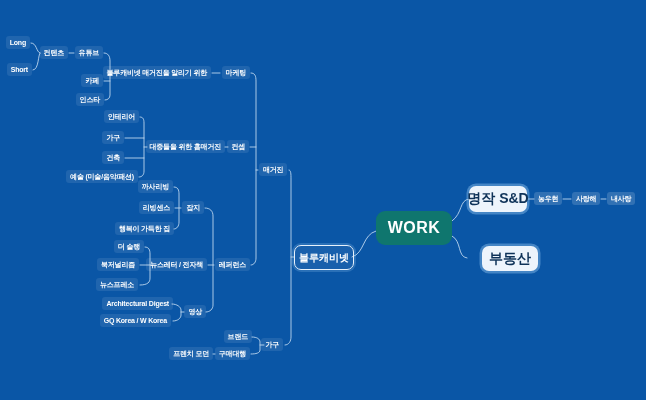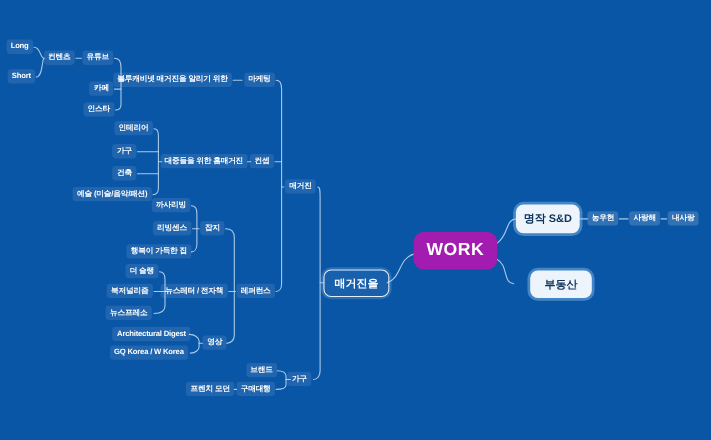--- a/index.html
+++ b/index.html
@@ -41,38 +41,38 @@
   }
   .box{
     position:absolute;
     display:flex;align-items:center;justify-content:center;
     white-space:nowrap;
     border-radius:7px;
     font-weight:700;
   }
   .box.root{
     left:376px;top:211px;width:76px;height:34px;
-    background:#a21caf;
+    background:#0f766e;
     color:#ffffff;
     font-size:16px;
     letter-spacing:0.5px;
     border-radius:9px;
   }
   .box.outlined{
     left:294px;top:245px;width:58px;height:23px;
     background:rgba(233,242,251,0.07);
     border:1.5px solid #e7f1fb;
     color:#ffffff;
     font-size:10px;
     box-shadow:0 0 0 2px rgba(140,190,235,0.25);
   }
   .box.light{
     background:#edf4fc;
     color:#0e3258;
-    font-size:10px;
+    font-size:14px;
     box-shadow:0 0 0 2.5px rgba(140,190,235,0.45);
   }
   .box.light.masterpiece{left:469px;top:186px;width:58px;height:26px;}
   .box.light.realestate{left:482px;top:246px;width:56px;height:25px;}
 </style>
 </head>
 <body>
 
 <div class="canvas">
 
@@ -141,21 +141,21 @@
   <div class="pill" style="right:473px;top:297px">Architectural Digest</div>
   <div class="pill" style="right:475px;top:314px">GQ Korea / W Korea</div>
   <div class="pill" style="right:440px;top:305px">영상</div>
 
   <div class="pill" style="left:259px;top:163px">매거진</div>
   <div class="pill" style="right:394px;top:330px">브랜드</div>
   <div class="pill" style="right:433px;top:347px">프렌치 모던</div>
   <div class="pill" style="right:396px;top:347px">구매대행</div>
   <div class="pill" style="right:363px;top:338px">가구</div>
 
-  <div class="box outlined">매거진을</div>
+  <div class="box outlined">블루캐비넷</div>
   <div class="box root">WORK</div>
 
   <div class="box light masterpiece">명작 S&amp;D</div>
   <div class="pill chain" style="left:534px;top:192px">농우현</div>
   <div class="pill chain" style="left:572px;top:192px">사랑해</div>
   <div class="pill chain" style="left:607px;top:192px">내사랑</div>
   <div class="box light realestate">부동산</div>
 
 </div>
 

